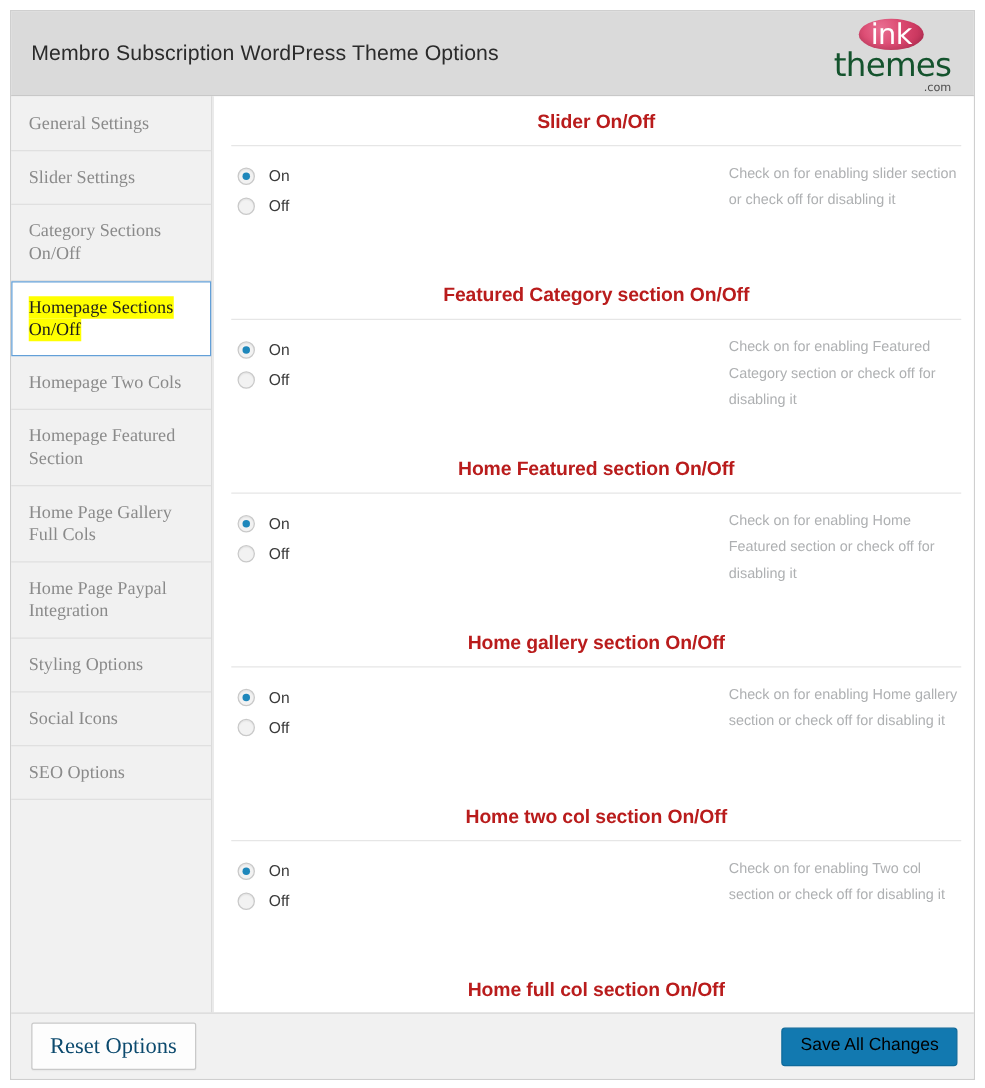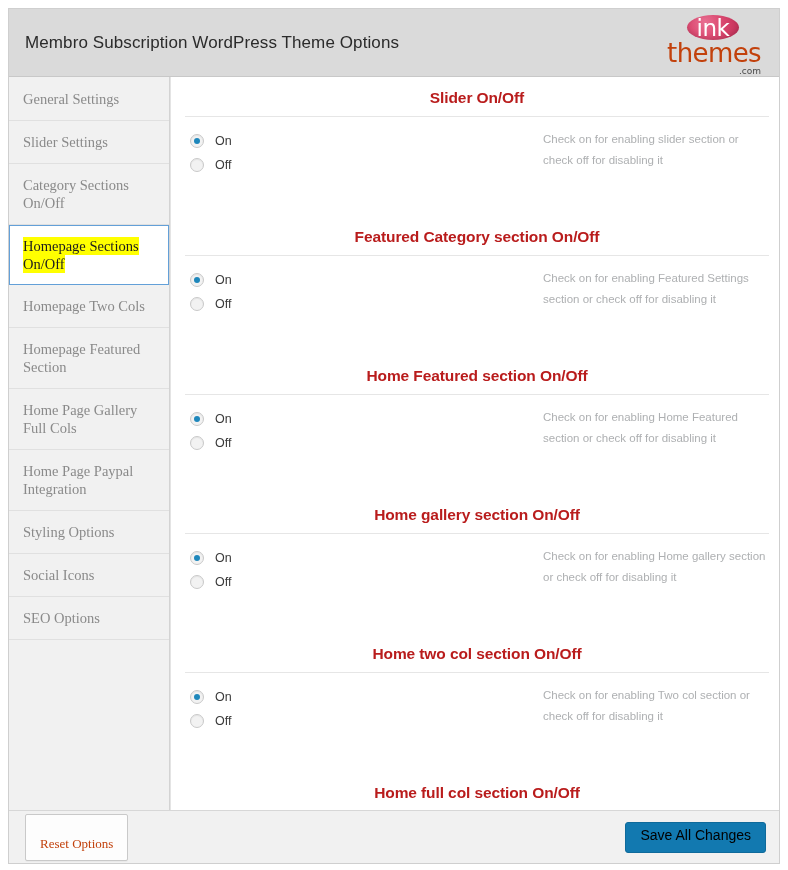--- a/index.html
+++ b/index.html
@@ -73,21 +73,21 @@
     font-family: "DejaVu Sans", sans-serif;
     color: #ffffff;
     font-size: 23px;
     letter-spacing: -0.5px;
     line-height: 1;
     margin-top: 2px;
   }
   .logo-word {
     font-family: "DejaVu Sans", sans-serif;
     font-size: 26px;
-    color: #c2410c;
+    color: #14532d;
     letter-spacing: -0.6px;
     line-height: 1;
     position: relative;
     padding-left: 8px;
   }
   .logo-tld {
     font-family: "DejaVu Sans", sans-serif;
     font-size: 9px;
     color: #4a4a4a;
     align-self: flex-end;
@@ -156,20 +156,21 @@
   }
   .section-rule {
     height: 1px;
     background: #e6e6e6;
     margin-bottom: 11px;
   }
   .section-body {
     display: flex;
     align-items: flex-start;
     min-height: 86px;
+    gap: 40px;
   }
   .radios { width: 350px; padding-top: 1px; }
   .radio-row {
     display: flex;
     align-items: center;
     height: 23px;
     margin-bottom: 1px;
   }
   .radio {
     width: 14px;
@@ -217,26 +218,26 @@
     min-height: 53px;
     background: #f1f1f1;
     border-top: 1px solid #d7d7d7;
     display: flex;
     align-items: center;
     justify-content: space-between;
     padding: 0 13px 0 16px;
   }
   .btn-reset {
     font-family: "Liberation Serif", serif;
-    font-size: 13px;
-    color: #c2410c;
+    font-size: 18px;
+    color: #0c4a6e;
     background: #fdfdfd;
     border: 1px solid #c9c9c9;
     border-radius: 2px;
-    padding: 21px 14px 8px 14px;
+    padding: 7px 14px 8px 14px;
     cursor: pointer;
     box-shadow: 0 1px 0 rgba(0,0,0,.03);
   }
   .btn-save {
     font-family: "Liberation Sans", sans-serif;
     font-size: 14px;
     color: #000000;
     background: #1279b0;
     border: 1px solid #0f6a9b;
     border-radius: 3px;
@@ -331,21 +332,21 @@
                 <span class="radio on">
                     <span class="dot"></span>
                   </span>
                 <span class="radio-label">On</span>
               </div>
               <div class="radio-row">
                 <span class="radio"></span>
                 <span class="radio-label">Off</span>
               </div>
             </div>
-            <div class="hint">Check on for enabling Featured Settings section or check off for disabling it</div>
+            <div class="hint">Check on for enabling Featured Category section or check off for disabling it</div>
           </div>
         </div>
 
         <div class="section">
           <div class="section-title">Home Featured section On/Off</div>
           <div class="section-rule"></div>
           <div class="section-body">
             <div class="radios">
               <div class="radio-row">
                 <span class="radio on">

